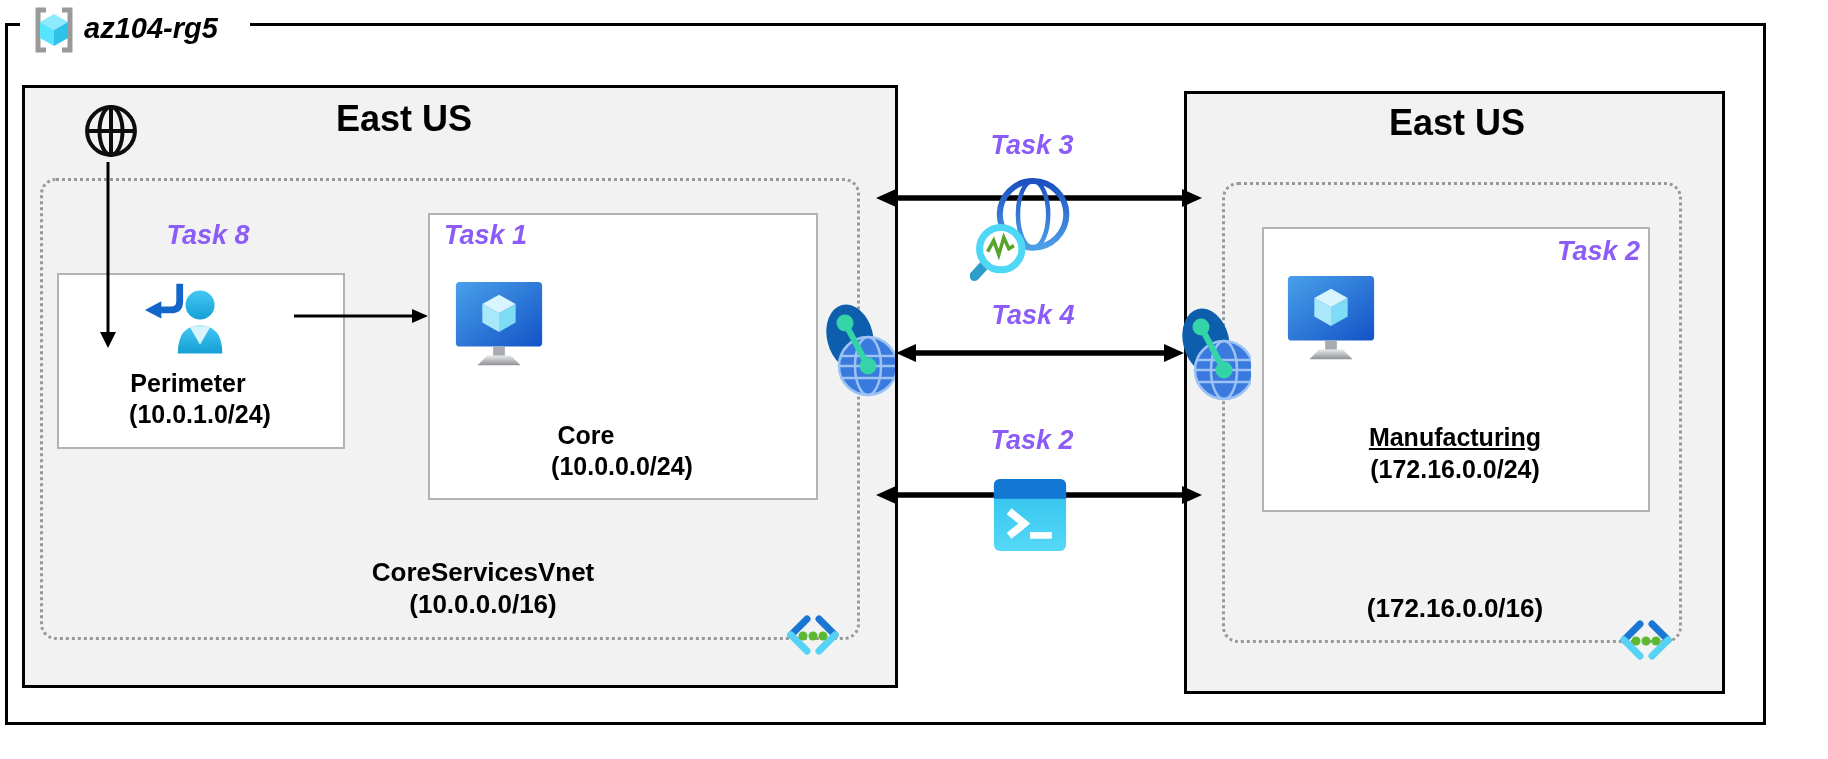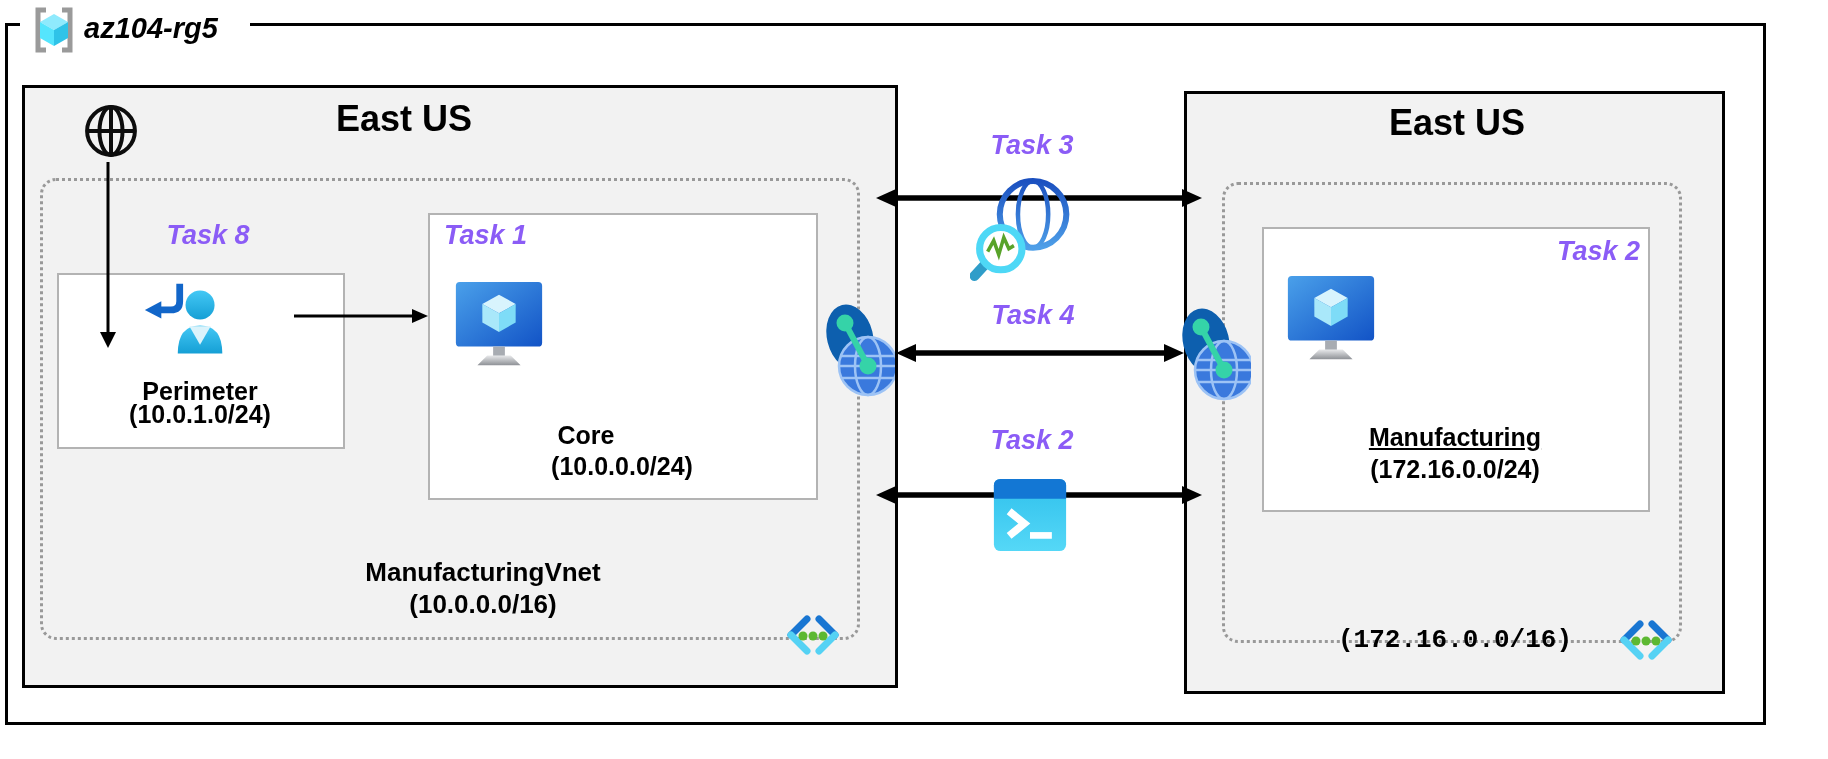--- a/index.html
+++ b/index.html
@@ -100,21 +100,21 @@
   <div class="abs subnet-box subnet-perimeter z3"></div>
   <span class="abs z4" style="left:140px;top:276px;">
     <svg width="92" height="92" viewBox="0 0 95 95">
       <path d="M41,8 V26 Q41,35 32,35 H20" fill="none" stroke="#1266c9" stroke-width="7"></path>
       <polygon points="22,26 5,35 22,44" fill="#1266c9"></polygon>
       <circle cx="62" cy="30" r="15" fill="url(#gradPerson)"></circle>
       <path d="M39,80 Q39,51 62,51 Q85,51 85,80 Z" fill="url(#gradPerson)"></path>
       <polygon points="51,52 73,52 62,71" fill="#dbf3fb"></polygon>
     </svg>
   </span>
-  <div class="abs lbl t-sub center z4" style="left:200px;top:369px;margin-top:8px;">Perimeter</div>
+  <div class="abs lbl t-sub center z4" style="left:188px;top:369px;">Perimeter</div>
   <div class="abs lbl t-sub center z4" style="left:200px;top:400px;">(10.0.1.0/24)</div>
 
   <span class="abs z4" style="left:294px;top:306px;">
     <svg width="136" height="20" viewBox="0 0 136 20">
       <line x1="0" y1="10" x2="120" y2="10" stroke="#000" stroke-width="3"></line>
       <polygon points="134,10 118,3 118,17" fill="#000"></polygon>
     </svg>
   </span>
 
   <div class="abs subnet-box subnet-core z3"></div>
@@ -125,21 +125,21 @@
       <polygon points="50,17 67,26.5 50,36 33,26.5" fill="#d8f4fd"></polygon>
       <polygon points="33,26.5 50,36 50,55 33,45.5" fill="#a9e8fa"></polygon>
       <polygon points="67,26.5 50,36 50,55 67,45.5" fill="#7edcf7"></polygon>
       <rect x="44" y="70" width="12" height="10" fill="#a8acb2"></rect>
       <path d="M28,89 L72,89 L62,79 L38,79 Z" fill="url(#gradStand)"></path>
     </svg>
   </span>
   <div class="abs lbl t-sub center z4" style="left:586px;top:421px;">Core</div>
   <div class="abs lbl t-sub center z4" style="left:622px;top:452px;">(10.0.0.0/24)</div>
 
-  <div class="abs lbl t-vnet center z4" style="left:483px;top:558px;">ManufacturingVnet</div>
+  <div class="abs lbl t-vnet center z4" style="left:483px;top:558px;">CoreServicesVnet</div>
   <div class="abs lbl t-vnet center z4" style="left:483px;top:590px;">(10.0.0.0/16)</div>
 
   <span class="abs z5" style="left:783px;top:613px;">
     <svg width="60" height="44" viewBox="0 0 60 44">
       <line x1="24" y1="6" x2="8" y2="22" stroke="#1976d2" stroke-width="7" stroke-linecap="round"></line>
       <line x1="8" y1="22" x2="24" y2="38" stroke="#55d2f4" stroke-width="7" stroke-linecap="round"></line>
       <line x1="36" y1="6" x2="52" y2="22" stroke="#1976d2" stroke-width="7" stroke-linecap="round"></line>
       <line x1="52" y1="22" x2="36" y2="38" stroke="#55d2f4" stroke-width="7" stroke-linecap="round"></line>
       <circle cx="20" cy="23" r="4.5" fill="#5cb832"></circle>
         <circle cx="30" cy="23" r="4.5" fill="#5cb832"></circle>
@@ -159,21 +159,21 @@
       <polygon points="50,17 67,26.5 50,36 33,26.5" fill="#d8f4fd"></polygon>
       <polygon points="33,26.5 50,36 50,55 33,45.5" fill="#a9e8fa"></polygon>
       <polygon points="67,26.5 50,36 50,55 67,45.5" fill="#7edcf7"></polygon>
       <rect x="44" y="70" width="12" height="10" fill="#a8acb2"></rect>
       <path d="M28,89 L72,89 L62,79 L38,79 Z" fill="url(#gradStand)"></path>
     </svg>
   </span>
   <div class="abs lbl t-sub center z4" style="left:1455px;top:423px;text-decoration:underline;">Manufacturing</div>
   <div class="abs lbl t-sub center z4" style="left:1455px;top:455px;">(172.16.0.0/24)</div>
 
-  <div class="abs lbl t-vnet center z4" style="left:1455px;top:626px;font-family:Liberation Mono, monospace;">(172.16.0.0/16)</div>
+  <div class="abs lbl t-vnet center z4" style="left:1455px;top:594px;">(172.16.0.0/16)</div>
 
   <span class="abs z5" style="left:1616px;top:618px;">
     <svg width="60" height="44" viewBox="0 0 60 44">
       <line x1="24" y1="6" x2="8" y2="22" stroke="#1976d2" stroke-width="7" stroke-linecap="round"></line>
       <line x1="8" y1="22" x2="24" y2="38" stroke="#55d2f4" stroke-width="7" stroke-linecap="round"></line>
       <line x1="36" y1="6" x2="52" y2="22" stroke="#1976d2" stroke-width="7" stroke-linecap="round"></line>
       <line x1="52" y1="22" x2="36" y2="38" stroke="#55d2f4" stroke-width="7" stroke-linecap="round"></line>
       <circle cx="20" cy="23" r="4.5" fill="#5cb832"></circle>
         <circle cx="30" cy="23" r="4.5" fill="#5cb832"></circle>
       <circle cx="40" cy="23" r="4.5" fill="#5cb832"></circle>

